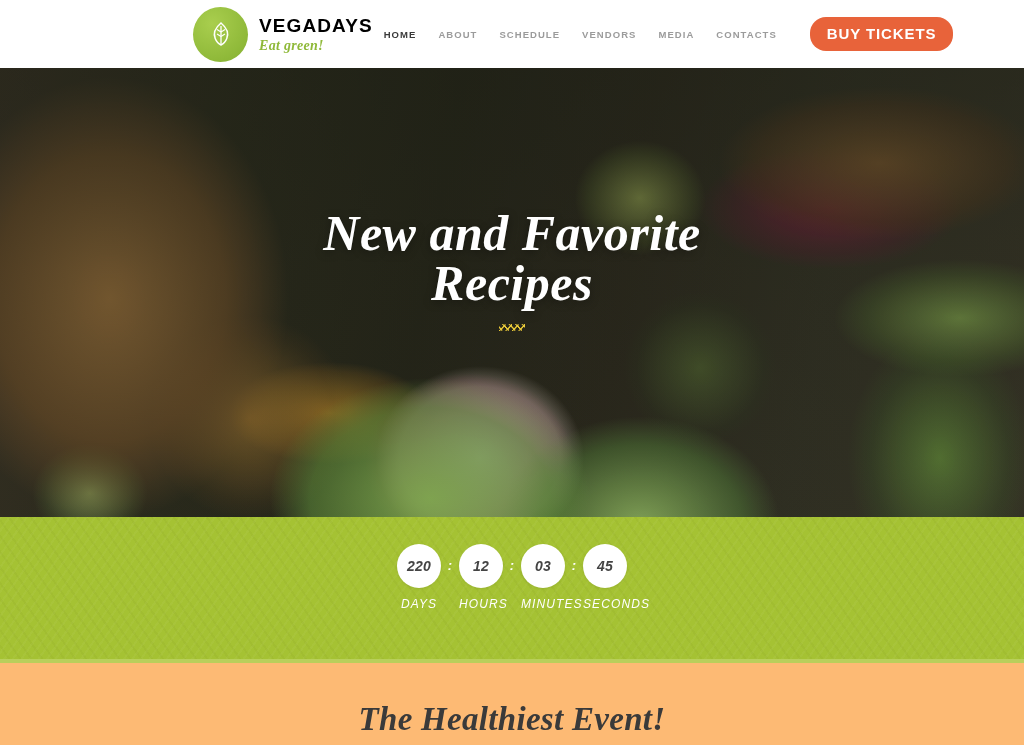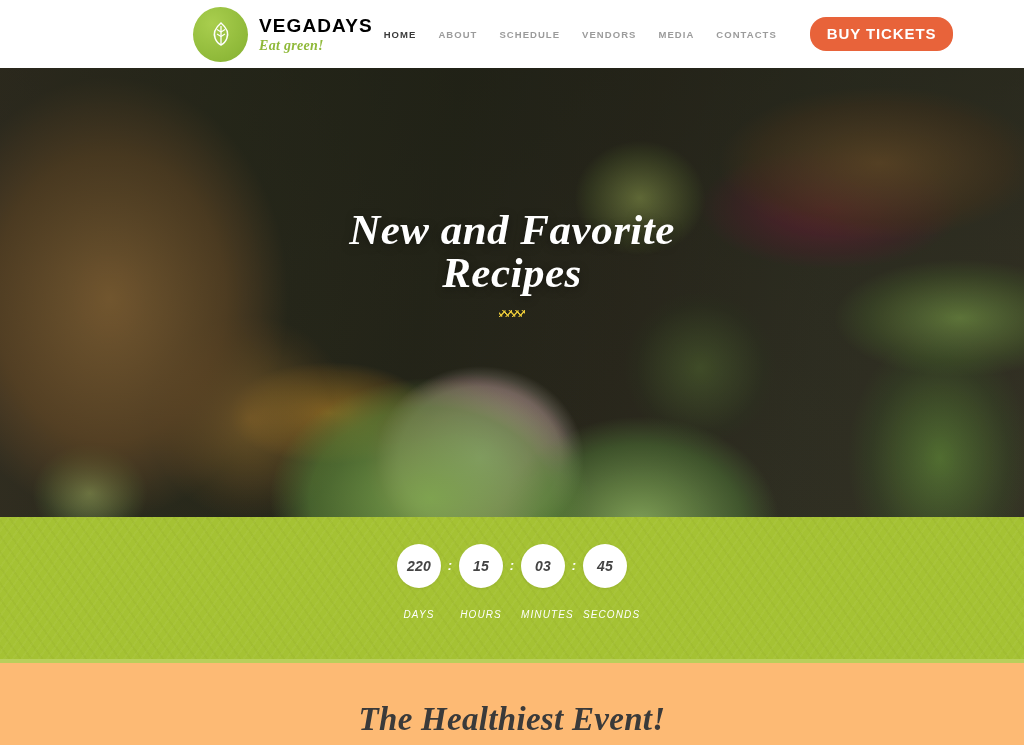--- a/index.html
+++ b/index.html
@@ -103,21 +103,21 @@
     position:absolute; inset:0;
     background:linear-gradient(180deg, rgba(25,28,18,.46) 0%, rgba(25,28,18,.30) 45%, rgba(25,28,18,.18) 100%);
   }
   .hero-content{
     position:absolute; left:0; right:0; top:140px;
     text-align:center;
   }
   .hero-title{
     font-family:"Liberation Serif", serif;
     font-style:italic; font-weight:bold;
-    font-size:43px; line-height:1.0;
+    font-size:50px; line-height:1.0;
     color:#ffffff;
     letter-spacing:.5px;
     text-shadow:0 2px 10px rgba(0,0,0,.35);
   }
   .hero-title .line2{ display:block; }
 
   
   .zigzag{
     margin:16px auto 0;
     width:26px; height:7px;
@@ -155,22 +155,22 @@
   .circle{
     width:44px; height:44px; border-radius:50%;
     background:#ffffff;
     display:flex; align-items:center; justify-content:center;
     box-shadow:0 1px 3px rgba(0,0,0,.08);
   }
   .circle span{
     font-size:14px; font-weight:bold; color:#444444; letter-spacing:.2px;
   }
   .unit-label{
-    margin-top:21px;
-    font-size:10px; font-weight:normal; letter-spacing:1.1px;
+    margin-top:9px;
+    font-size:12px; font-weight:normal; letter-spacing:1.1px;
     color:#ffffff; text-transform:uppercase;
   }
   .sep{
     width:18px; text-align:center;
     color:#ffffff; font-size:13px; font-weight:bold;
     line-height:44px;
   }
 
   
   .section{
@@ -238,21 +238,21 @@
       <div class="circle">
         <span>220</span>
       </div>
       <div class="unit-label">DAYS</div>
     </div>
 
     <div class="sep">:</div>
 
     <div class="unit">
       <div class="circle">
-        <span>15</span>
+        <span>12</span>
       </div>
       <div class="unit-label">HOURS</div>
     </div>
 
     <div class="sep">:</div>
 
     <div class="unit">
       <div class="circle">
         <span>03</span>
       </div>

